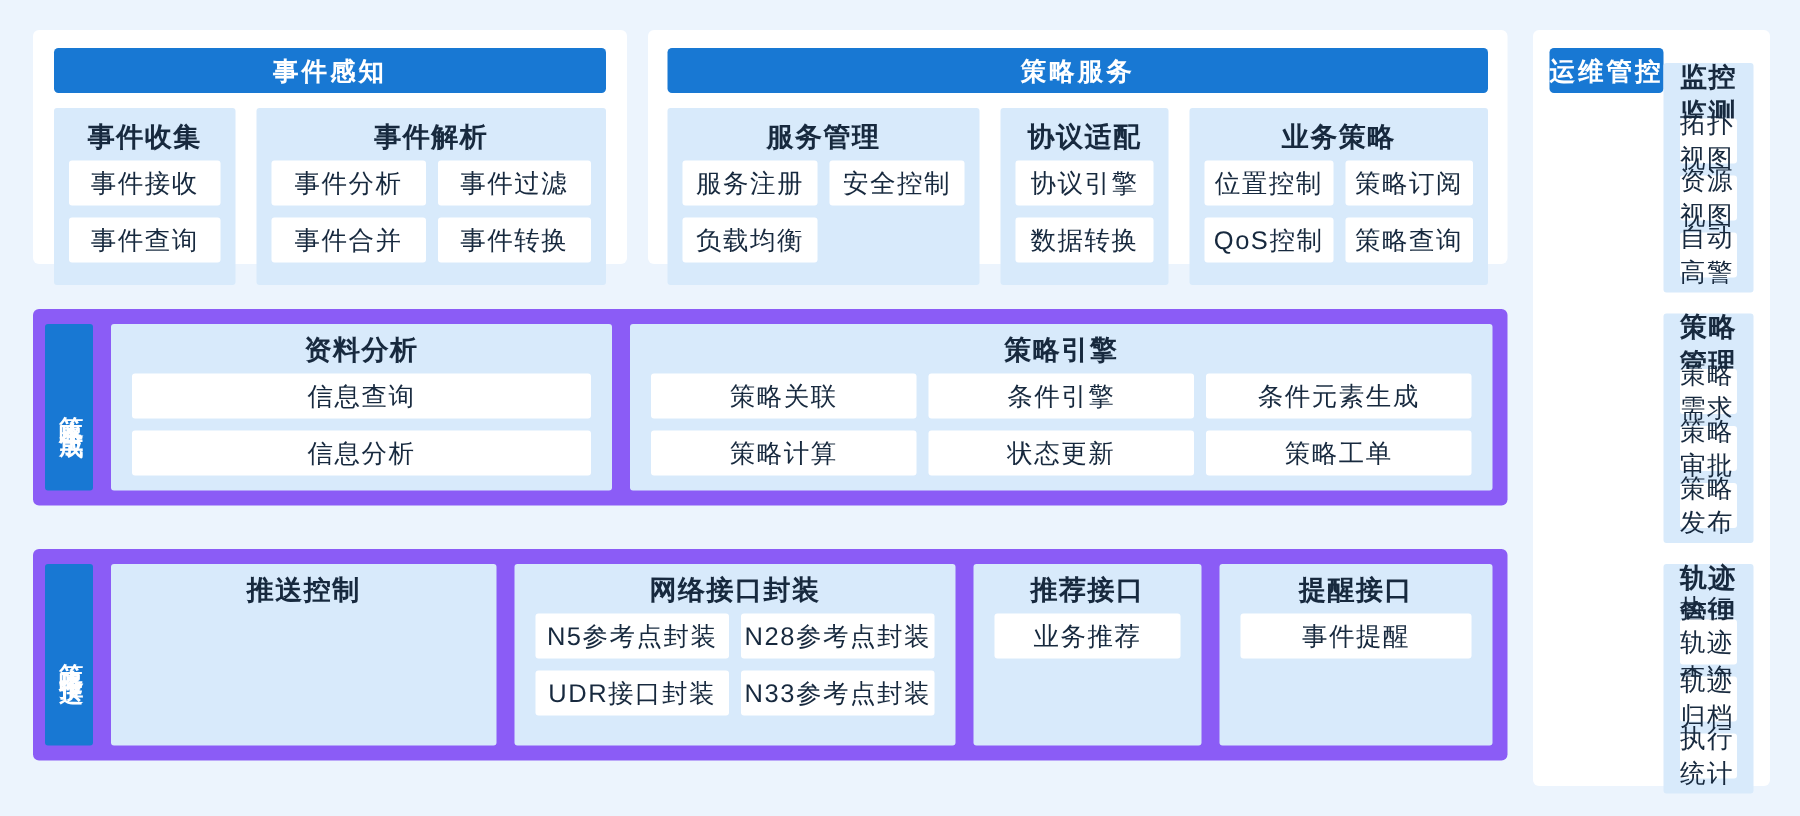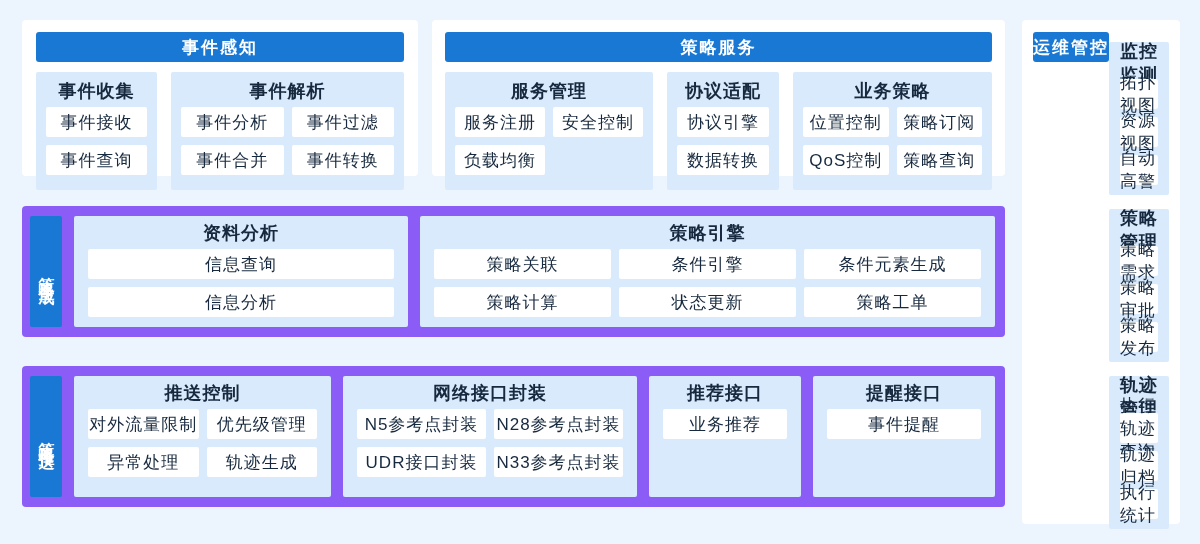--- a/index.html
+++ b/index.html
@@ -160,26 +160,20 @@
           <div class="item">状态更新</div>
           <div class="item">策略工单</div>
         </div>
       </div>
     </section>
 
     <section class="band band3">
       <div class="vlabel">策略推送</div>
       <div class="group g-push-control">
         <div class="gtitle">推送控制</div>
-        <div class="items cols2">
-          <div class="item">对外流量限制</div>
-          <div class="item">优先级管理</div>
-          <div class="item">异常处理</div>
-          <div class="item">轨迹生成</div>
-        </div>
       </div>
       <div class="group g-net-if">
         <div class="gtitle">网络接口封装</div>
         <div class="items cols2">
           <div class="item">N5参考点封装</div>
           <div class="item">N28参考点封装</div>
           <div class="item">UDR接口封装</div>
           <div class="item">N33参考点封装</div>
         </div>
       </div>

